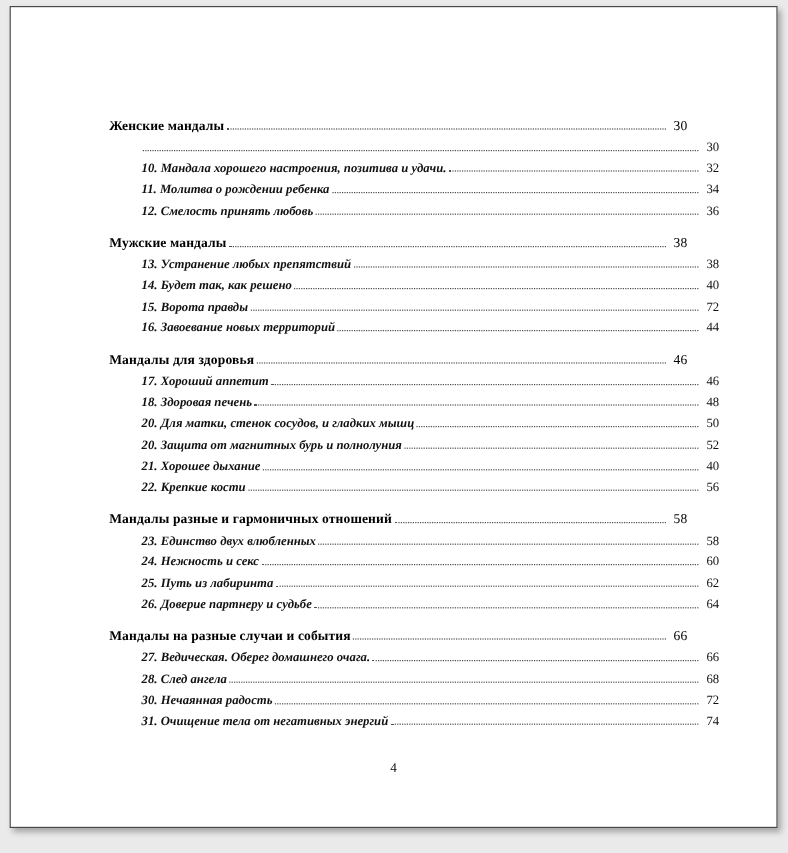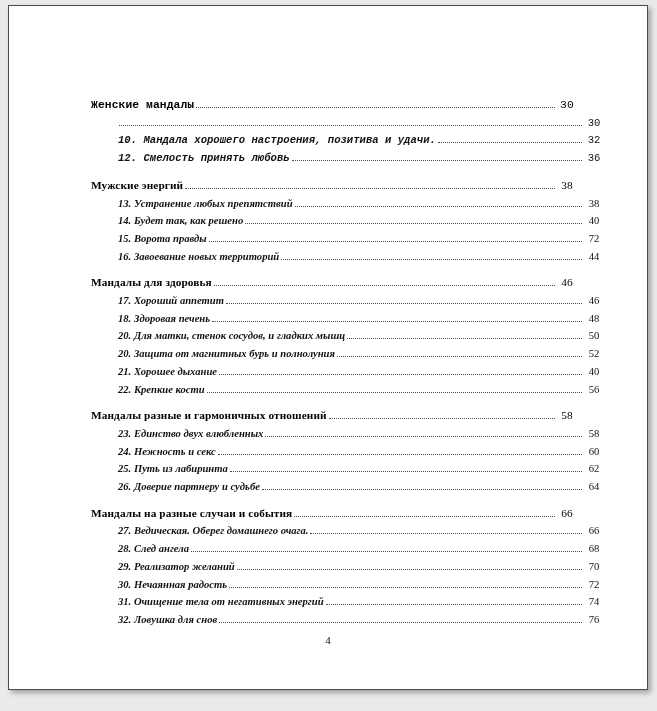--- a/index.html
+++ b/index.html
@@ -34,21 +34,20 @@
     display: flex;
     align-items: baseline;
     width: 100%;
     white-space: nowrap;
   }
   .toc-section {
     margin-top: 9px;
   }
   .toc-section:first-child {
     margin-top: 0;
-    font-family: Liberation Mono, monospace;
   }
   .row-heading {
     font-weight: bold;
     font-size: 11.3px;
     line-height: 17.7px;
     color: #000;
     letter-spacing: 0.1px;
   }
   .row-entry {
     font-style: italic;
@@ -112,28 +111,33 @@
         <div class="toc-row row-entry">
           <span class="toc-leader"></span>
           <span class="toc-page">30</span>
         </div>
         <div class="toc-row row-entry">
           <span class="toc-label">10. Мандала хорошего настроения, позитива и удачи.</span>
           <span class="toc-leader"></span>
           <span class="toc-page">32</span>
         </div>
         <div class="toc-row row-entry">
+          <span class="toc-label">11. Молитва о рождении ребенка</span>
+          <span class="toc-leader"></span>
+          <span class="toc-page">34</span>
+        </div>
+        <div class="toc-row row-entry">
           <span class="toc-label">12. Смелость принять любовь</span>
           <span class="toc-leader"></span>
           <span class="toc-page">36</span>
         </div>
       </div>
       <div class="toc-section">
         <div class="toc-row row-heading">
-          <span class="toc-label">Мужские энергий</span>
+          <span class="toc-label">Мужские мандалы</span>
           <span class="toc-leader"></span>
           <span class="toc-page">38</span>
         </div>
         <div class="toc-row row-entry">
           <span class="toc-label">13. Устранение любых препятствий</span>
           <span class="toc-leader"></span>
           <span class="toc-page">38</span>
         </div>
         <div class="toc-row row-entry">
           <span class="toc-label">14. Будет так, как решено</span>
@@ -225,37 +229,27 @@
           <span class="toc-label">27. Ведическая. Оберег домашнего очага.</span>
           <span class="toc-leader"></span>
           <span class="toc-page">66</span>
         </div>
         <div class="toc-row row-entry">
           <span class="toc-label">28. След ангела</span>
           <span class="toc-leader"></span>
           <span class="toc-page">68</span>
         </div>
         <div class="toc-row row-entry">
-          <span class="toc-label">29. Реализатор желаний</span>
-          <span class="toc-leader"></span>
-          <span class="toc-page">70</span>
-        </div>
-        <div class="toc-row row-entry">
           <span class="toc-label">30. Нечаянная радость</span>
           <span class="toc-leader"></span>
           <span class="toc-page">72</span>
         </div>
         <div class="toc-row row-entry">
           <span class="toc-label">31. Очищение тела от негативных энергий</span>
           <span class="toc-leader"></span>
           <span class="toc-page">74</span>
         </div>
-        <div class="toc-row row-entry">
-          <span class="toc-label">32. Ловушка для снов</span>
-          <span class="toc-leader"></span>
-          <span class="toc-page">76</span>
-        </div>
       </div>
     </div>
 
   <div id="folio">4</div>
 
 </div>
 
 </body></html>

